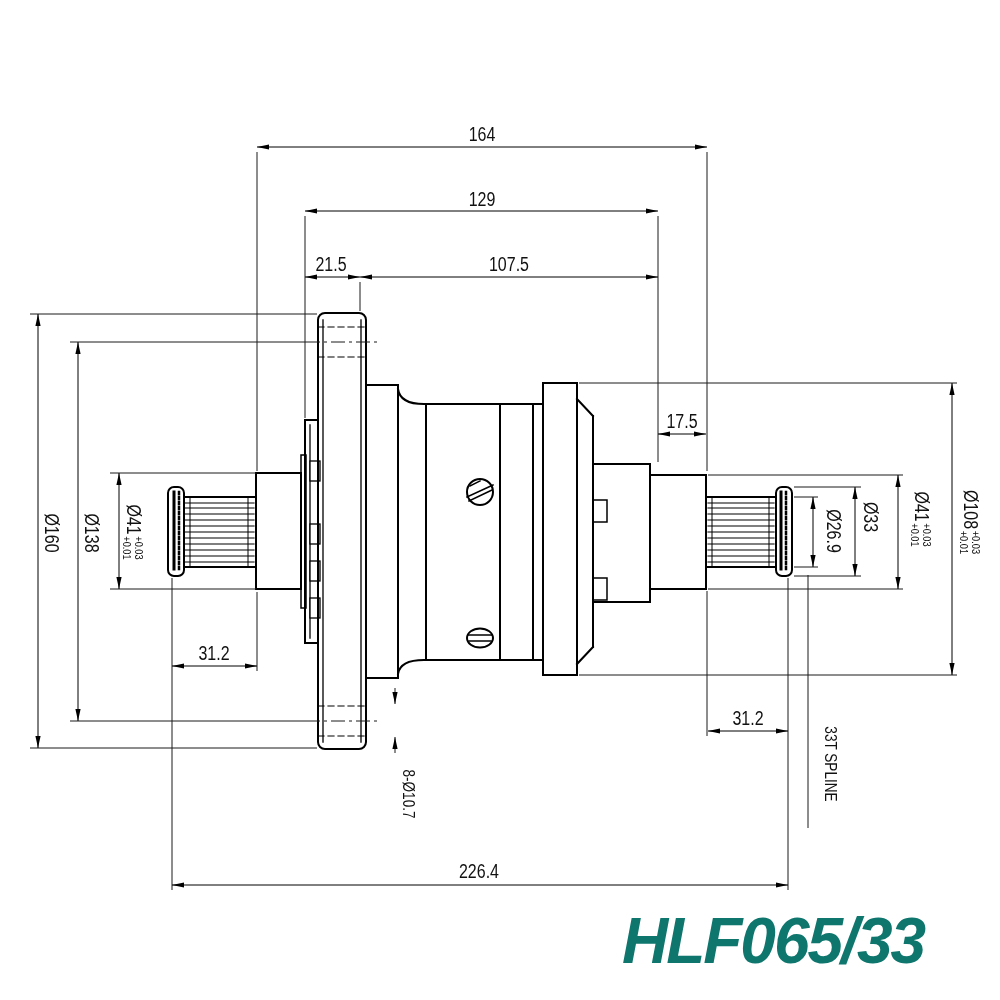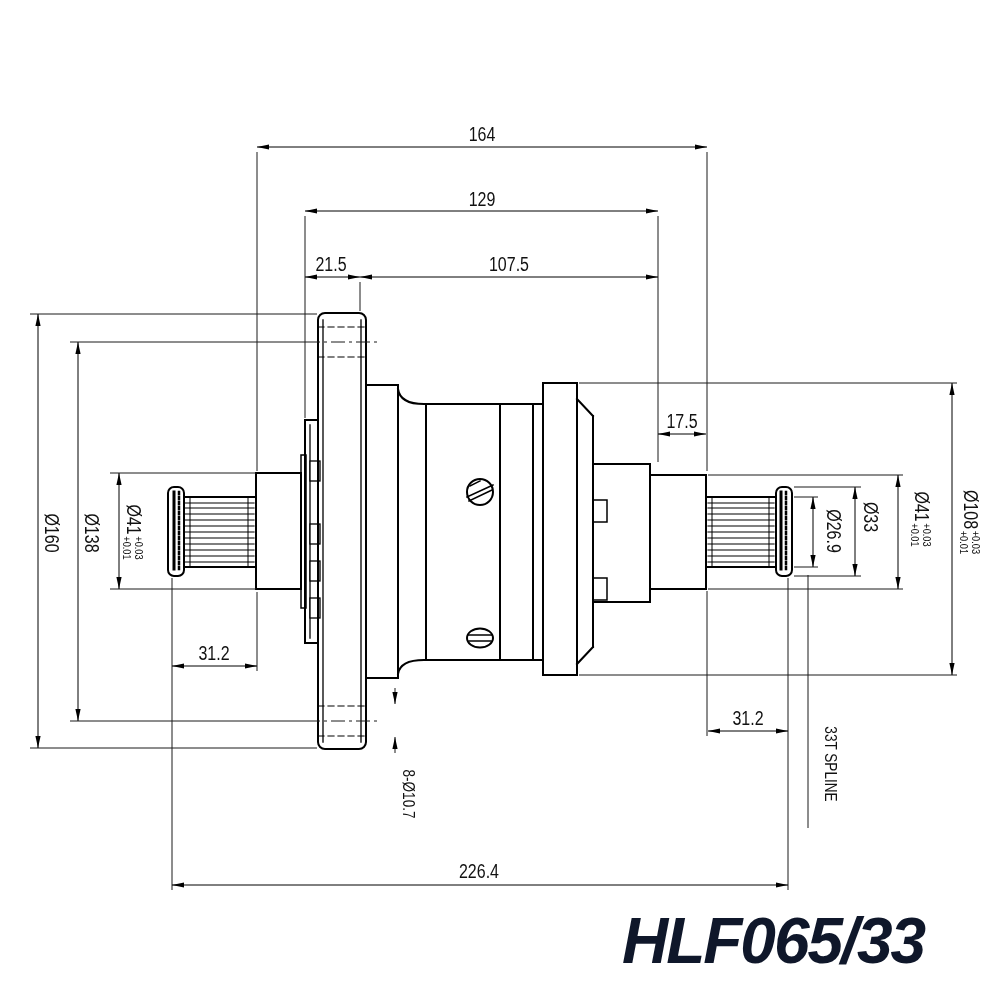--- a/index.html
+++ b/index.html
@@ -5,21 +5,21 @@
   html,body{margin:0;padding:0;background:#fff;}
   #canvas{position:relative;width:1000px;height:1000px;background:#fff;overflow:hidden;
           font-family:"Liberation Sans",sans-serif;text-decoration:underline;}
   svg{position:absolute;left:0;top:0;}
   .lbl{position:absolute;white-space:nowrap;color:#111;font-size:20px;
        transform:translate(-50%,-50%) scaleX(0.8);transform-origin:center;}
   .lbl.vert{transform:translate(-50%,-50%) rotate(90deg) scaleX(0.8);}
   .lbl.small{font-size:17px;}
   .stack{display:inline-flex;flex-direction:column;font-size:11.5px;line-height:1.02;
          vertical-align:middle;margin-left:2px;letter-spacing:0;}
-  .title{position:absolute;white-space:nowrap;color:#0f172a;
+  .title{position:absolute;white-space:nowrap;color:#0f766e;
          font-family:"Liberation Sans",sans-serif;font-weight:bold;font-style:italic;
          font-size:64px;letter-spacing:-2px;transform:translate(-50%,-50%);}
 </style>
 </head>
 <body>
 
 <div id="canvas">
 
 <svg width="1000" height="1000" viewBox="0 0 1000 1000">
   <defs>

